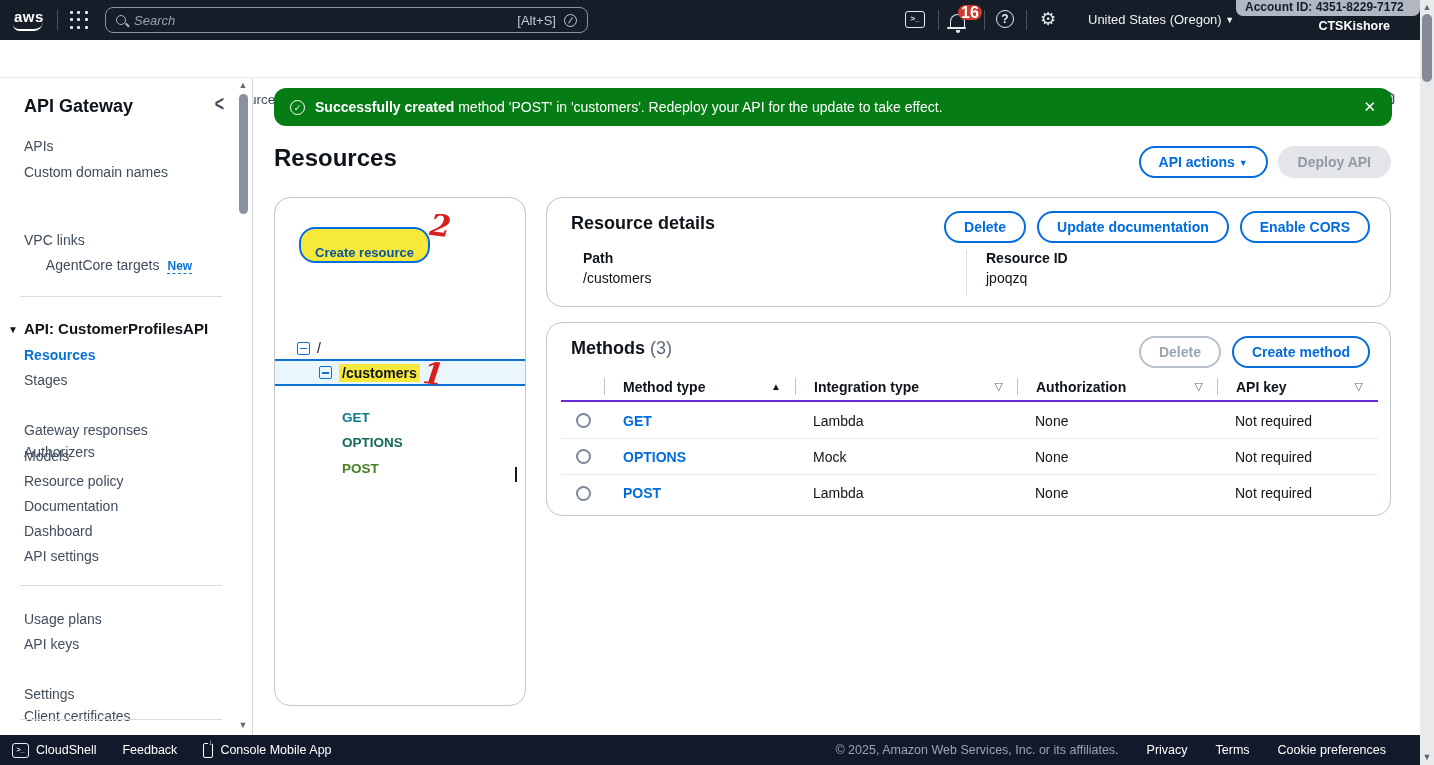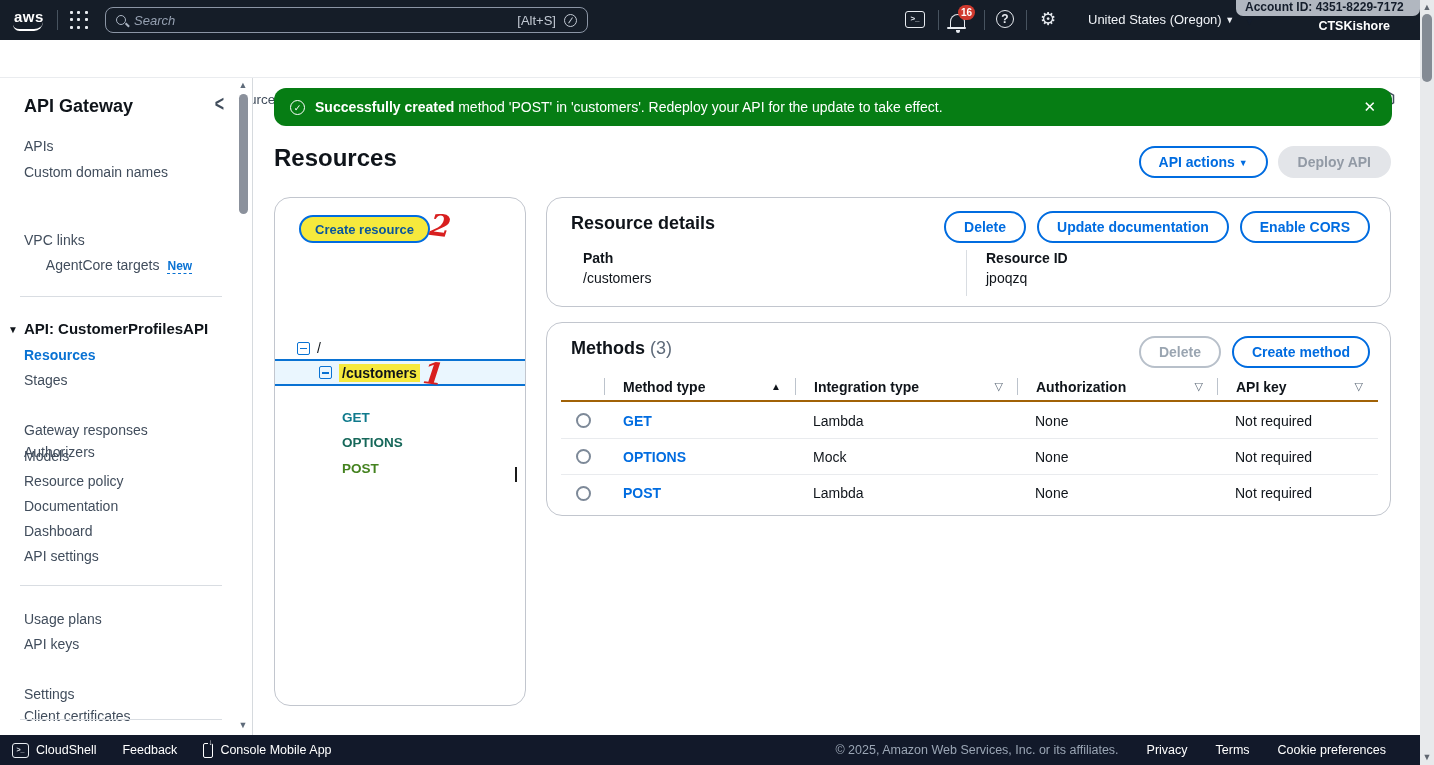--- a/index.html
+++ b/index.html
@@ -19,21 +19,21 @@
   .mag::after { content:""; position:absolute; left:8px; top:8px; width:5px; height:1.6px; background:#aab4c2; transform:rotate(45deg); }
   .search-ph { color:#95a0b1; font-style:italic; font-size:13px; flex:1; }
   .search-kbd { color:#c3cad4; font-size:13px; }
   .kbd-ico { width:13px; height:13px; border:1.4px solid #c3cad4; border-radius:50%; position:relative; flex:none; }
   .kbd-ico::after { content:""; position:absolute; left:5px; top:2px; width:1.4px; height:7px; background:#c3cad4; transform:rotate(35deg); }
   .term-ico { position:absolute; left:905px; top:11px; width:20px; height:17px; border:1.6px solid #e7ebf0; border-radius:3px; color:#e7ebf0; font-size:8px; font-weight:bold; text-align:center; line-height:14px; }
   .bell-wrap { position:absolute; left:948px; top:9px; width:26px; height:24px; }
   .bell { width:15px; height:13px; border:1.8px solid #e7ebf0; border-bottom:none; border-radius:8px 8px 0 0; position:absolute; left:2px; top:5px; }
   .bell::after { content:""; position:absolute; left:-4px; bottom:-2px; width:19px; height:2px; background:#e7ebf0; border-radius:1px; }
   .bell-clap { position:absolute; left:8px; top:21px; width:4px; height:3px; background:#e7ebf0; border-radius:0 0 3px 3px; }
-  .badge { position:absolute; left:10px; top:-4px; min-width:17px; height:15px; background:#d0392e; border-radius:8px; color:#fff; font-size:10px; font-weight:bold; text-align:center; line-height:15px; padding:0 3px; }
+  .badge { position:absolute; left:10px; top:-4px; min-width:17px; height:15px; background:#d0392e; border-radius:8px; color:#fff; font-size:16px; font-weight:bold; text-align:center; line-height:15px; padding:0 3px; }
   .help-ico { position:absolute; left:996px; top:10px; width:18px; height:18px; border:1.7px solid #e7ebf0; border-radius:50%; color:#e7ebf0; font-size:12px; font-weight:bold; text-align:center; line-height:17px; }
   .gear-ico { position:absolute; left:1040px; top:8px; color:#e7ebf0; font-size:18px; line-height:22px; }
   .region { position:absolute; left:1088px; top:12px; font-size:13px; color:#f0f3f7; }
   .caret { font-size:9px; position:relative; top:-1px; }
   .acct-tip { position:absolute; left:1236px; top:0; height:16px; background:#b1b7c0; color:#141d2b; font-size:12px; font-weight:bold; border-radius:0 0 7px 7px; padding:0 9px; line-height:15px; }
   .username { position:absolute; right:30px; top:19px; font-size:12.5px; font-weight:bold; color:#fff; }
 
   
   #crumbbar { position:absolute; left:0; top:40px; width:1420px; height:38px; background:#fff; border-bottom:1px solid #eaecef; }
   .menu-circle { position:absolute; left:13px; top:46px; width:26px; height:26px; background:#0972d3; border-radius:50%; display:flex; flex-direction:column; justify-content:center; align-items:center; gap:3px; cursor:pointer; }
@@ -66,42 +66,42 @@
   .banner .close { margin-left:auto; font-size:15px; cursor:pointer; }
   .page-title { position:absolute; left:0; top:66px; font-size:24px; font-weight:bold; color:#0f141a; }
 
   .pill { border:2px solid #006ce0; border-radius:18px; background:#fff; color:#006ce0; font-weight:bold; font-size:14px; font-family:inherit; height:32px; padding:0 18px; cursor:pointer; }
   .pill.disabled { background:#e3e5e9; border-color:#e3e5e9; color:#929aa5; cursor:default; }
   .pill.disabled-outline { border-color:#b8c0ca; color:#9aa5b1; background:#fff; cursor:default; }
   .hdr-btns { position:absolute; top:68px; right:1px; display:flex; gap:10px; }
 
   .card { position:absolute; background:#fff; border:1px solid #c2c6ce; border-radius:16px; }
   #tree-card { left:0; top:119px; width:252px; height:509px; }
-  .create-btn { position:absolute; left:24px; top:17px; height:28px; border:2px solid #006ce0; border-radius:16px; background:#f6e93c; color:#09559c; font-weight:bold; font-size:13px; padding:4px 14px; cursor:pointer; }
+  .create-btn { position:absolute; left:24px; top:29px; height:28px; border:2px solid #006ce0; border-radius:16px; background:#f6e93c; color:#09559c; font-weight:bold; font-size:13px; padding:16px 14px; cursor:pointer; }
   .tree-row { position:absolute; display:flex; align-items:center; gap:7px; font-size:14px; color:#0f141a; cursor:pointer; }
   .exp-box { width:13px; height:13px; border:1.5px solid #0972d3; border-radius:2px; position:relative; flex:none; }
   .exp-box::after { content:""; position:absolute; left:2px; top:5px; width:7px; height:1.6px; background:#0972d3; }
   .sel-row { position:absolute; left:0; top:161px; width:250px; height:27px; background:#eaf6fe; border-top:2px solid #0972d3; border-bottom:2px solid #0972d3; display:flex; align-items:center; padding-left:44px; gap:7px; cursor:pointer; }
   .hl { background:#f6e93c; }
   .sel-label { font-weight:bold; font-size:14px; color:#0f141a; padding:1px 3px; }
   .tree-method { position:absolute; left:67px; font-weight:bold; font-size:13.5px; cursor:pointer; }
   .m-get { color:#0f7a8c; } .m-options { color:#17685a; } .m-post { color:#44821f; }
   .annot { position:absolute; color:#d81f1f; font-family:"DejaVu Serif",serif; font-style:italic; font-weight:bold; font-size:30px; transform:rotate(7deg); }
 
   #detail-card { left:272px; top:119px; width:845px; height:110px; }
   .card-head { position:absolute; left:24px; top:15px; font-size:18px; font-weight:bold; color:#0f141a; }
   .card-btns { position:absolute; top:13px; right:20px; display:flex; gap:11px; }
   .vdiv { position:absolute; left:419px; top:52px; width:1px; height:46px; background:#d9dde2; }
   .kv-label { font-size:14px; font-weight:bold; color:#0f141a; }
   .kv-value { font-size:14px; color:#0f141a; margin-top:4px; }
   .kv { position:absolute; top:52px; }
 
   #methods-card { left:272px; top:244px; width:845px; height:194px; }
   .count { font-weight:normal; color:#5f6b7a; }
-  .thead { position:absolute; left:14px; top:50px; width:817px; height:29px; border-bottom:2px solid #a16207; display:flex; align-items:center; font-size:14px; font-weight:bold; color:#0f141a; }
+  .thead { position:absolute; left:14px; top:50px; width:817px; height:29px; border-bottom:2px solid #6d28d9; display:flex; align-items:center; font-size:14px; font-weight:bold; color:#0f141a; }
   .th-sel { width:44px; border-right:1px solid #bcc3cc; height:17px; }
   .th { display:flex; align-items:center; justify-content:space-between; padding:0 14px 0 18px; height:17px; }
   .th + .th { border-left:1px solid #bcc3cc; }
   .th-1 { width:190px; } .th-2 { width:222px; } .th-3 { width:200px; } .th-4 { width:160px; }
   .sort { font-size:10px; color:#0f141a; }
   .filt { font-size:11px; color:#5f6b7a; }
   .trow { position:absolute; left:14px; width:817px; height:36px; display:flex; align-items:center; font-size:14px; color:#0f141a; border-bottom:1px solid #e9ebee; }
   .trow:last-child { border-bottom:none; }
   .td-sel { width:44px; display:flex; justify-content:center; }
   .radio { width:15px; height:15px; border:2px solid #7d8998; border-radius:50%; background:#fff; cursor:pointer; }

